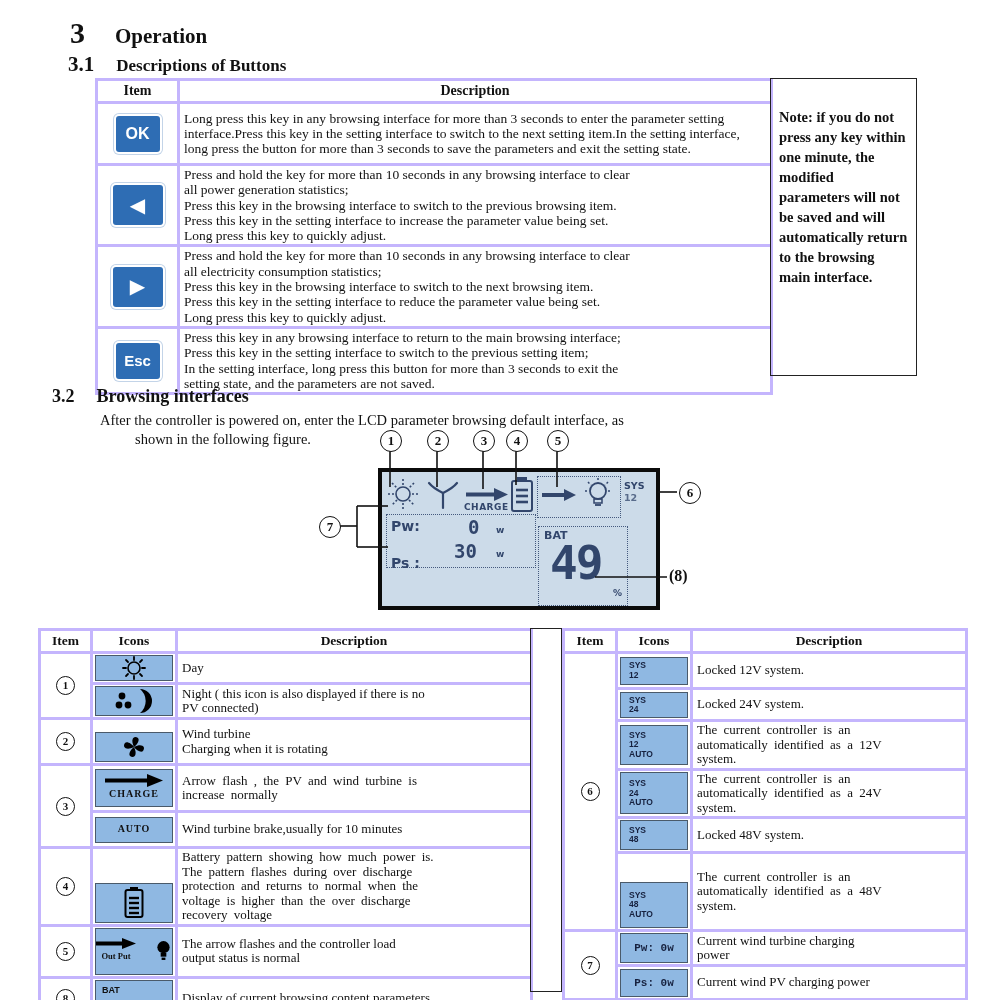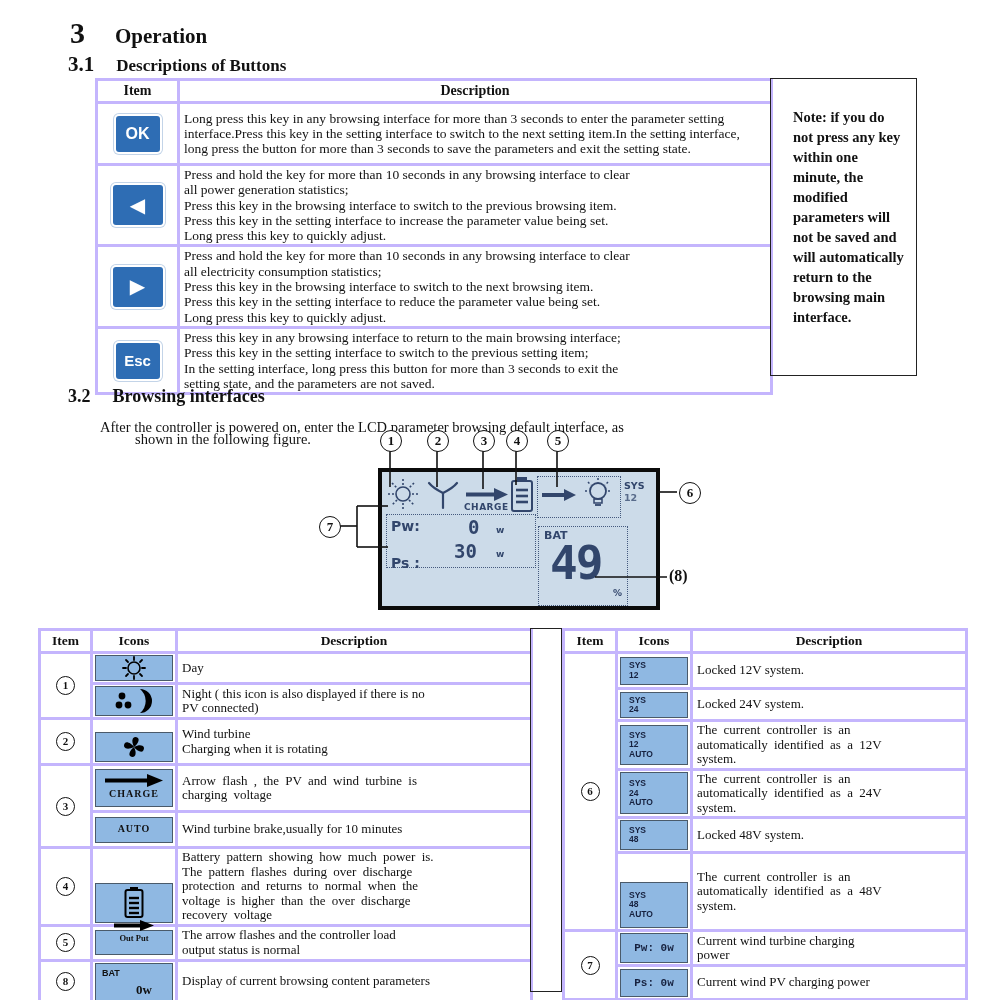--- a/index.html
+++ b/index.html
@@ -23,21 +23,21 @@
   
   .btnblue{background:#2e6db4;color:#fff;border-radius:3px;margin:0 auto;
     display:flex;align-items:center;justify-content:center;
     font-family:"Liberation Sans",sans-serif;font-weight:bold;
     box-shadow:0 0 0 2px #fff,0 0 0 3px #c3d4e8;}
   .ok{width:44px;height:36px;font-size:16px;}
   .arr{width:50px;height:40px;font-size:20px;font-family:"DejaVu Sans",sans-serif;}
   .esc{width:44px;height:36px;font-size:15px;}
   
   .notebox{left:770px;top:78px;width:147px;height:298px;border:1px solid #222;
-    box-sizing:border-box;padding:28px 8px 0 22px;font-weight:bold;font-size:14.5px;
+    box-sizing:border-box;padding:28px 8px 0 8px;font-weight:bold;font-size:14.5px;
     line-height:20px;}
   
   .fcirc{width:20px;height:20px;border:1.6px solid #111;border-radius:50%;
     display:flex;align-items:center;justify-content:center;font-weight:bold;
     font-size:13px;font-family:"Liberation Serif",serif;background:#fff;z-index:3;}
   .c8txt{font-weight:bold;font-size:16px;z-index:3;}
   .lcd{left:378px;top:468px;width:274px;height:134px;border:4px solid #0b0b0b;
     background:#ccdbe9;z-index:1;}
   .lcd .abs{color:#32466c;}
   .dash{border:1px dotted #44597e;}
@@ -115,24 +115,24 @@
         </td>
     <td class="desc ml">Press this key in any browsing interface to return to the main browsing interface;
 Press this key in the setting interface to switch to the previous setting item;
 In the setting interface, long press this button for more than 3 seconds to exit the
 setting state, and the parameters are not saved.</td>
   </tr>
 </tbody>
   </table>
 <div class="abs notebox">Note: if you do not press any key within one minute, the modified parameters will not be saved and will automatically return to the browsing main interface.</div>
 
-<div class="abs" style="left:68px;top:386px;">
+<div class="abs" style="left:52px;top:386px;">
   <span class="h2-num" style="font-size:18px">3.2</span><span class="h2-title" style="font-size:18px">Browsing interfaces</span>
 </div>
-<div class="abs" style="left:100px;top:412px;font-size:14.5px;margin-top:7px;">After the controller is powered on, enter the LCD parameter browsing default interface, as</div>
+<div class="abs" style="left:100px;top:412px;font-size:14.5px;">After the controller is powered on, enter the LCD parameter browsing default interface, as</div>
 <div class="abs" style="left:135px;top:431px;font-size:14.5px;">shown in the following figure.</div>
 
 <div class="abs lcd">
 
   <svg class="abs" style="left:4px;top:5px;" width="34" height="34" viewBox="0 0 34 34">
     <circle cx="17" cy="17" r="7" fill="none" stroke="#32466c" stroke-width="1.6"></circle>
     <g stroke="#32466c" stroke-width="1.6" stroke-dasharray="2 2">
       <line x1="17" y1="2" x2="17" y2="8"></line>
         <line x1="17" y1="26" x2="17" y2="32"></line>
       <line x1="2" y1="17" x2="8" y2="17"></line>
@@ -295,21 +295,21 @@
     <td style="padding:0;">
           <div class="ibox col" style="height:38px;">
       <svg width="62" height="13" viewBox="0 0 62 13">
         <rect x="2" y="4.5" width="42" height="4" fill="#000"></rect>
         <polygon points="44,0 60,6.5 44,13" fill="#000"></polygon>
       </svg>
       <span class="ilab">CHARGE</span>
     </div>
         </td>
     <td class="ml ws">Arrow flash ,  the PV and wind turbine is
-charging voltage</td>
+increase normally</td>
   </tr>
   <tr style="height:36px">
     <td style="padding:0;">
           <div class="ibox" style="height:26px;">
       <span class="ilab">AUTO</span>
     </div>
         </td>
     <td>Wind turbine brake,usually for 10 minutes</td>
   </tr>
   <tr style="height:74px">
@@ -328,21 +328,21 @@
         </td>
     <td class="ml ws">Battery pattern showing how much power is.
 The pattern flashes during over discharge
 protection and returns to normal when  the
 voltage is higher than the over discharge
 recovery voltage</td>
   </tr>
   <tr style="height:35px">
     <td class="cell-c"><span class="circ">5</span></td>
     <td style="padding:0;">
-          <div class="ibox" style="height:25px;gap:19px;flex-direction:column;">
+          <div class="ibox" style="height:47px;gap:19px;">
       <div style="display:flex;flex-direction:column;align-items:center;">
         <svg width="40" height="11" viewBox="0 0 40 11">
           <rect x="0" y="3.5" width="26" height="4" fill="#000"></rect>
           <polygon points="26,0 40,5.5 26,11" fill="#000"></polygon>
         </svg>
         <span class="ilab" style="font-size:8.5px;letter-spacing:0;">Out Put</span>
       </div>
       <svg width="18" height="24" viewBox="0 0 18 24">
         <circle cx="9" cy="8" r="6.5" fill="#000"></circle>
         <rect x="6" y="14" width="6" height="4" fill="#000"></rect>

